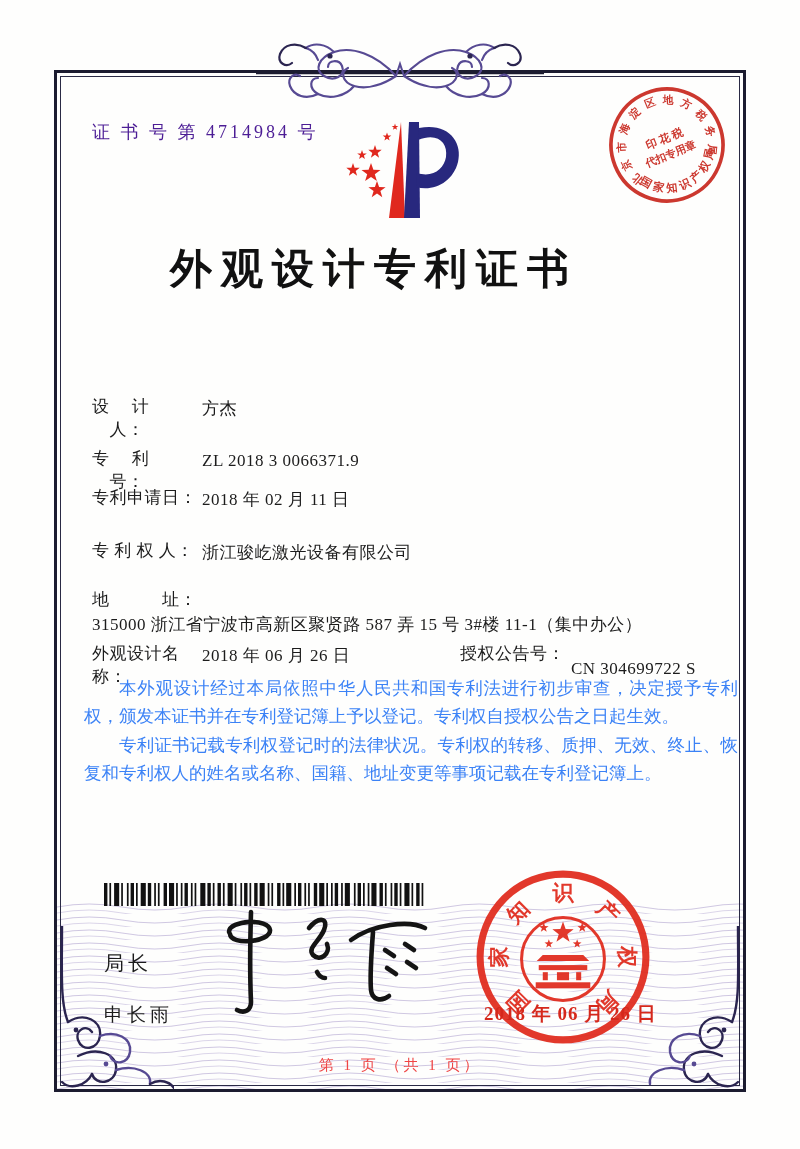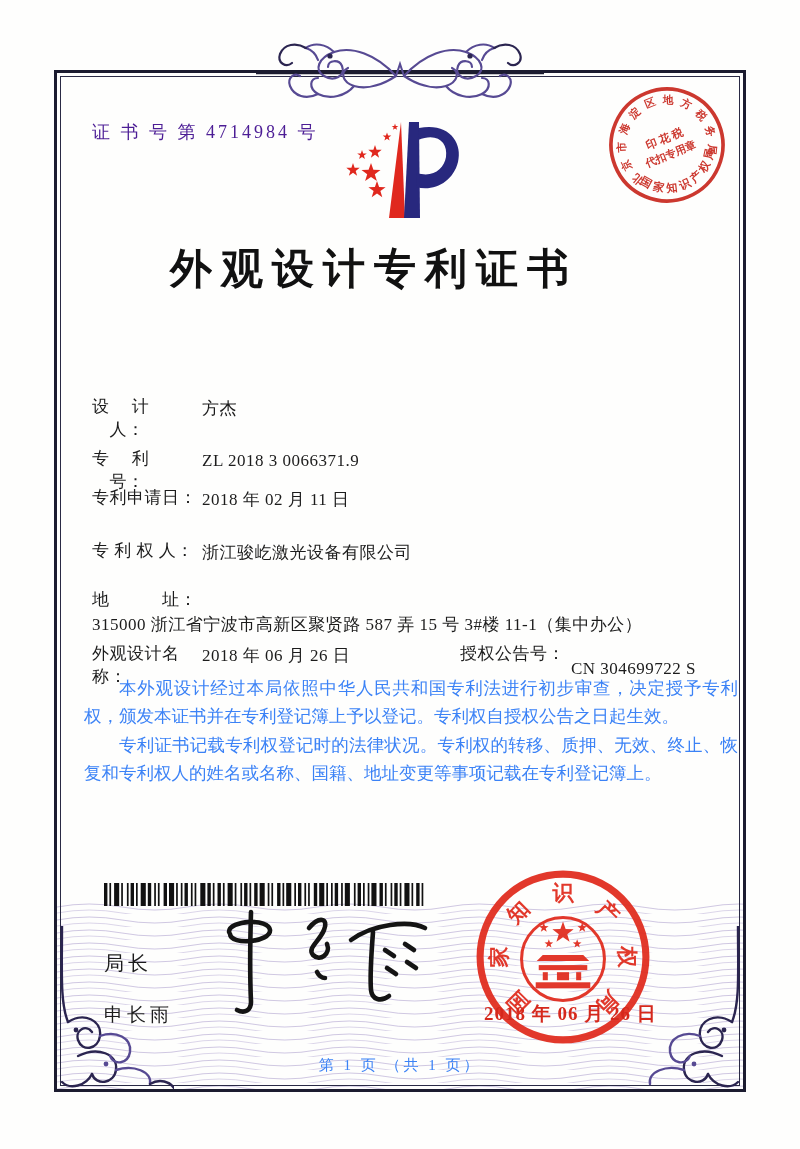--- a/index.html
+++ b/index.html
@@ -49,21 +49,21 @@
   .sig-name  { position:absolute; left:104px; top:964px; font-size:19px; letter-spacing:4px; z-index:4;
     font-family:"Liberation Sans","DejaVu Sans",sans-serif;margin-top:38px; }
   .signature { position:absolute; left:213px; top:898px; width:220px; height:118px; z-index:4; }
   .seal { position:absolute; left:472px; top:866px; width:182px; height:182px; z-index:5; opacity:.93; }
   .seal-date {
     position:absolute; left:484px; top:1001px; width:176px; z-index:6;
     color:#d5281c; font-size:19px; font-weight:700; letter-spacing:1px; white-space:nowrap;
   }
   .footer {
     position:absolute; left:28px; top:1056px; width:744px; text-align:center;
-    font-size:15px; letter-spacing:3px; z-index:4; color:#3b82f6;
+    font-size:15px; letter-spacing:3px; z-index:4; color:#ef4444;
   }
   .guilloche { position:absolute; left:57px; top:901px; width:686px; height:189px; z-index:1; }
   .ornament-top { position:absolute; left:256px; top:36px; width:288px; height:74px; z-index:3; }
   .corner-fl { position:absolute; top:926px; width:118px; height:164px; z-index:3; }
   .corner-left { left:56px; }
   .corner-right { left:626px; }
 </style>
 </head>
 <body>
 

